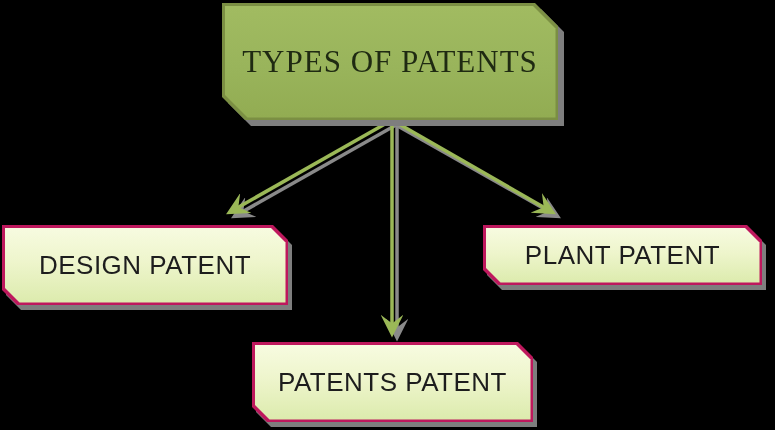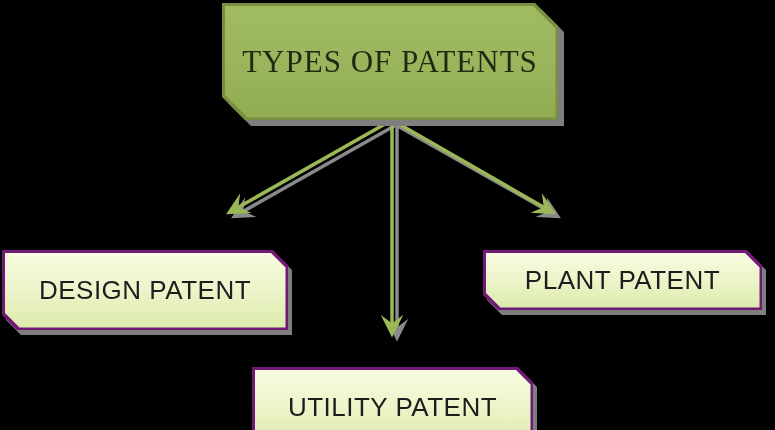--- a/index.html
+++ b/index.html
@@ -45,21 +45,21 @@
   .root-fill   { background: linear-gradient(180deg, #a1bb61 0%, #99b45b 55%, #92ac52 100%); }
   .root-label {
     font-family: "Liberation Serif", serif;
     font-size: 31px;
     letter-spacing: 1px;
     color: #1f2a12;
     white-space: nowrap;
   }
 
   
-  .child-border { background: #701a75; margin-top: 25px; }
+  .child-border { background: #be185d; }
   .child-fill   { background: linear-gradient(180deg, #f7fbe0 0%, #eef5cc 45%, #dcebad 100%); }
   .child-label {
     font-family: "Liberation Sans", sans-serif;
     font-size: 26px;
     letter-spacing: 0.5px;
     color: #1d1d1d;
     white-space: nowrap;
   }
 
   
@@ -124,18 +124,18 @@
     <div class="node-border child-border snip-sm">
       <div class="node-fill child-fill snip-sm">
         <span class="child-label">PLANT PATENT</span>
       </div>
     </div>
   </div>
 
   <div class="shadow-wrap shadow-sm pos-utility">
     <div class="node-border child-border snip-sm">
       <div class="node-fill child-fill snip-sm">
-        <span class="child-label">UTILITY PATENT</span>
+        <span class="child-label">PATENTS PATENT</span>
       </div>
     </div>
   </div>
 
 </div>
 
 </body></html>

